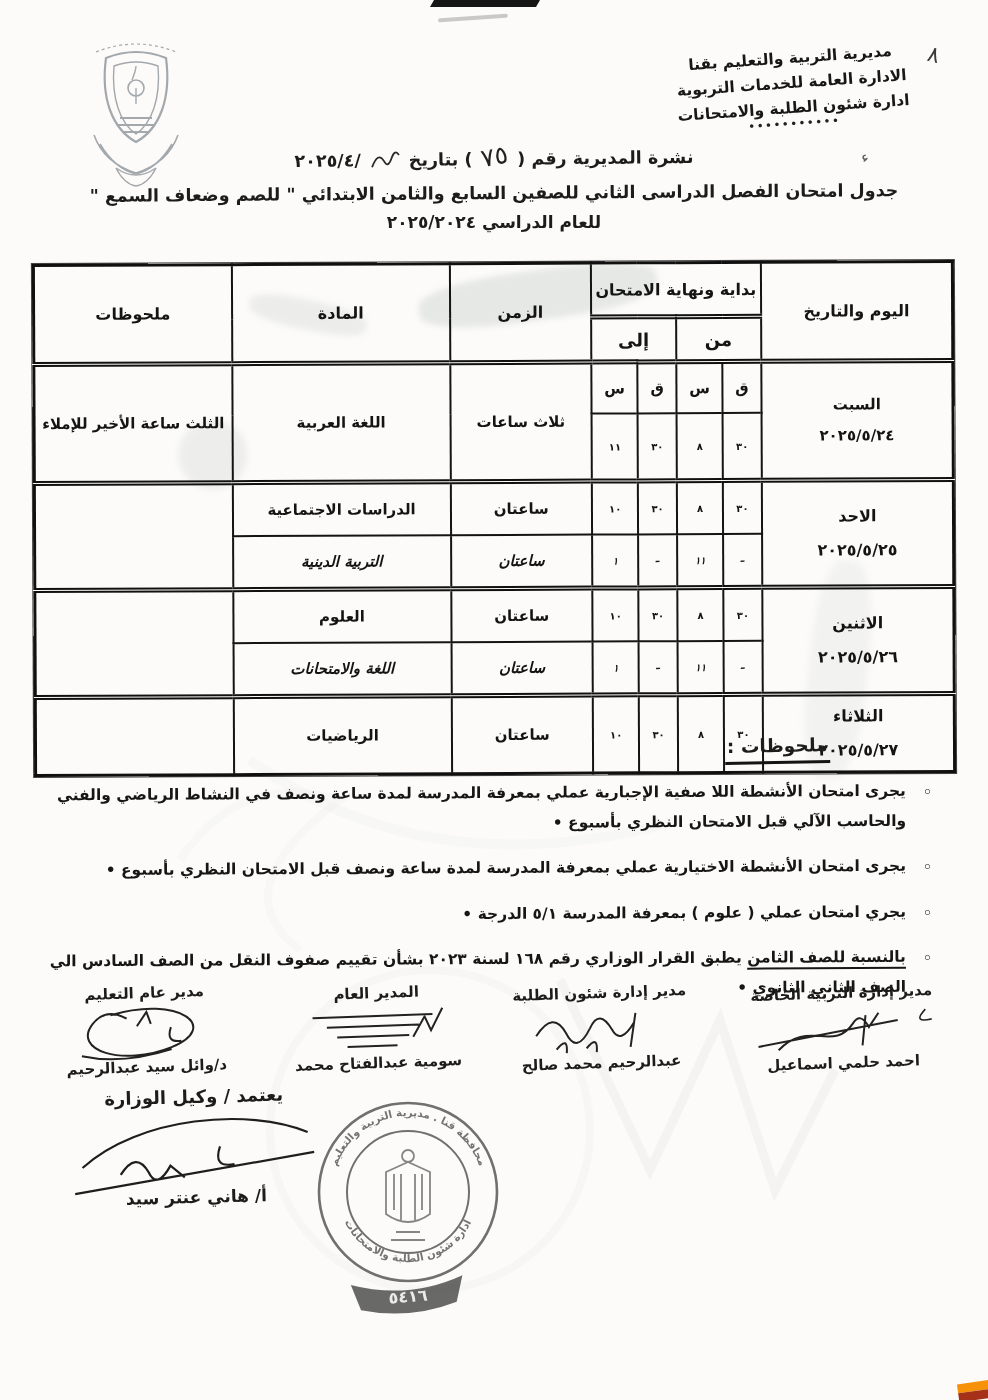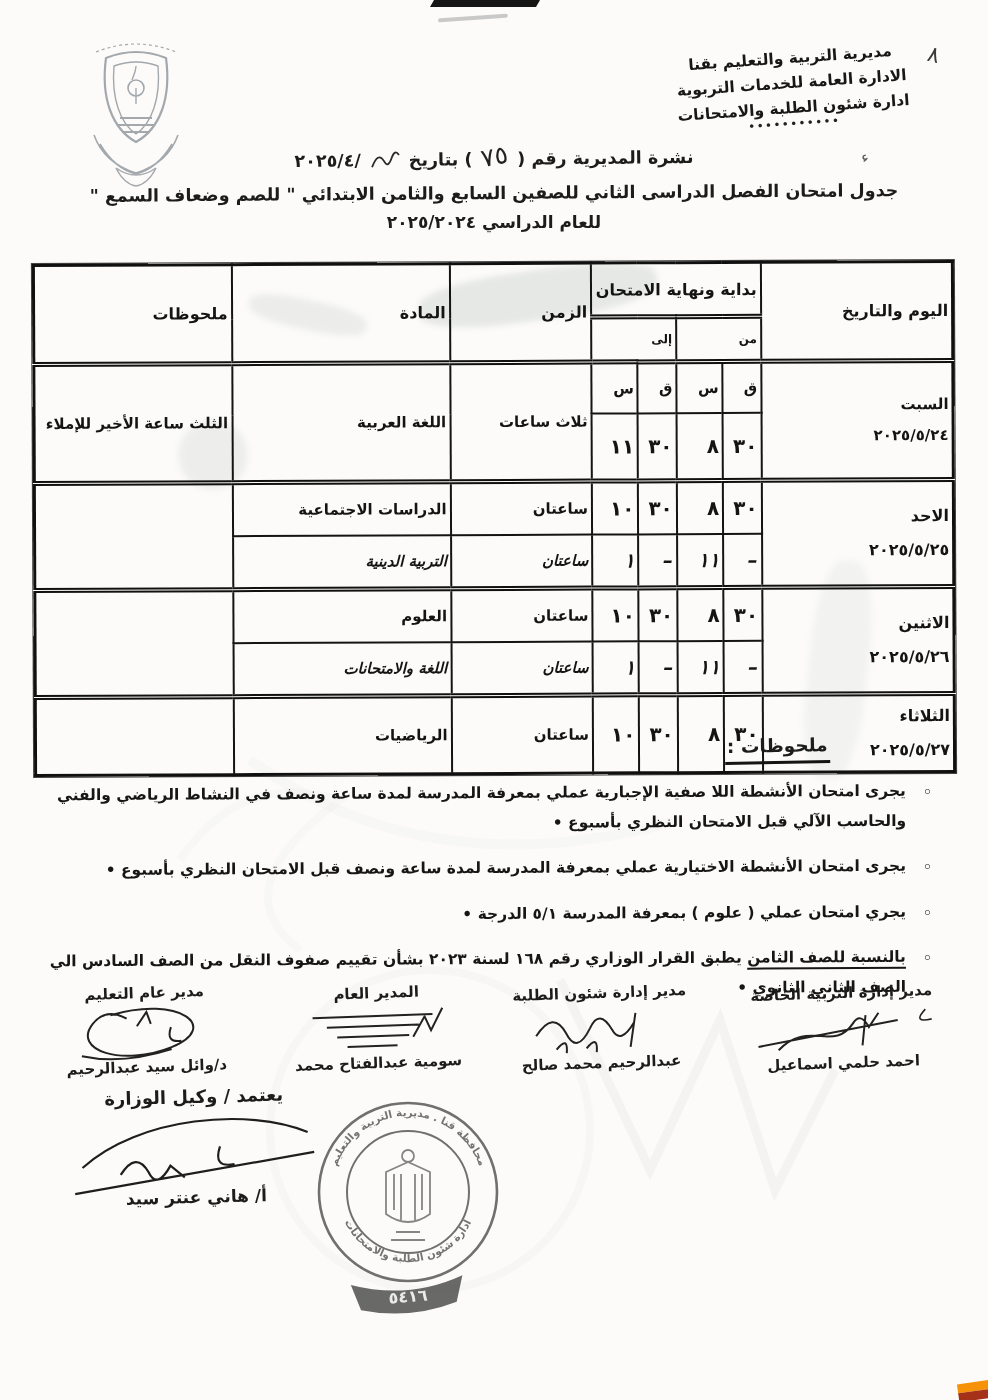--- a/index.html
+++ b/index.html
@@ -32,30 +32,30 @@
   .hw-num{font-weight:400; font-size:25px; transform:rotate(-10deg); margin:-6px 2px 0 2px; color:#222;
           font-family:"DejaVu Serif", serif;}
   .date-ltr{direction:ltr; unicode-bidi:isolate;}
   .t-line2{margin-top:11px; font-weight:bold; font-size:17.5px; letter-spacing:.2px; transform:rotate(-.4deg);}
   .t-line3{margin-top:9px; font-weight:bold; font-size:17px;}
 
   
   table.sched{position:absolute; top:262px; right:33px; width:922px; border-collapse:collapse;
               table-layout:fixed; direction:rtl; transform:rotate(-.25deg);}
   table.sched th, table.sched td{
-      border:2px solid #141414; text-align:right; vertical-align:middle;
+      border:2px solid #141414; text-align:center; vertical-align:middle;
       font-weight:bold; color:#141414; padding:2px 3px; overflow:hidden;}
   table.sched{border:3px solid #101010; box-shadow:0 0 0 1px #444;}
   tr.hdr1 th{height:46px; font-size:16px;}
-  tr.hdr2 th{height:36px; font-size:12px;margin-left:42px;}
+  tr.hdr2 th{height:36px; font-size:18px;margin-left:42px;}
   tr.hdr2 th, tr.hdr1 th{border-bottom:5px double #101010;}
   td.daycell{font-size:16px; line-height:2.1;}
   tr.subhead td{height:44px; font-size:15px;}
   tr.firstdata td{height:60px;}
-  td.tnum{font-size:20px;}
+  td.tnum{font-size:10px;}
   td.subj{font-size:15px;}
   td.dur{font-size:15px;margin-top:40px;}
   td.note{font-size:14px;}
   tr.group-start td{border-top:5px double #101010; height:46px;}
   tr.group-row2 td{height:46px;font-style:italic;}
   tr.lastrow td{height:70px;border-radius:12px;}
 
   
   .notes-head{position:absolute; top:735px; right:158px; font-size:18.5px; font-weight:bold;
               border-bottom:3.5px solid #141414; padding:0 2px 5px 2px; transform:rotate(-1deg);}

